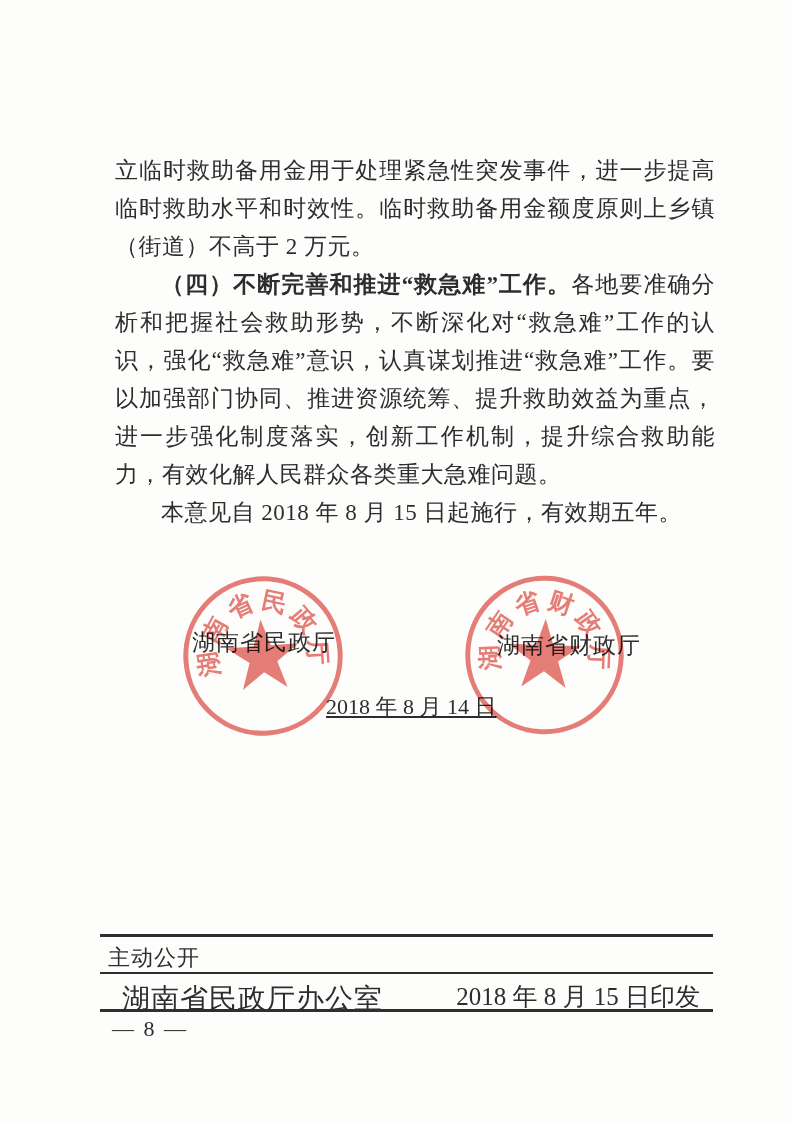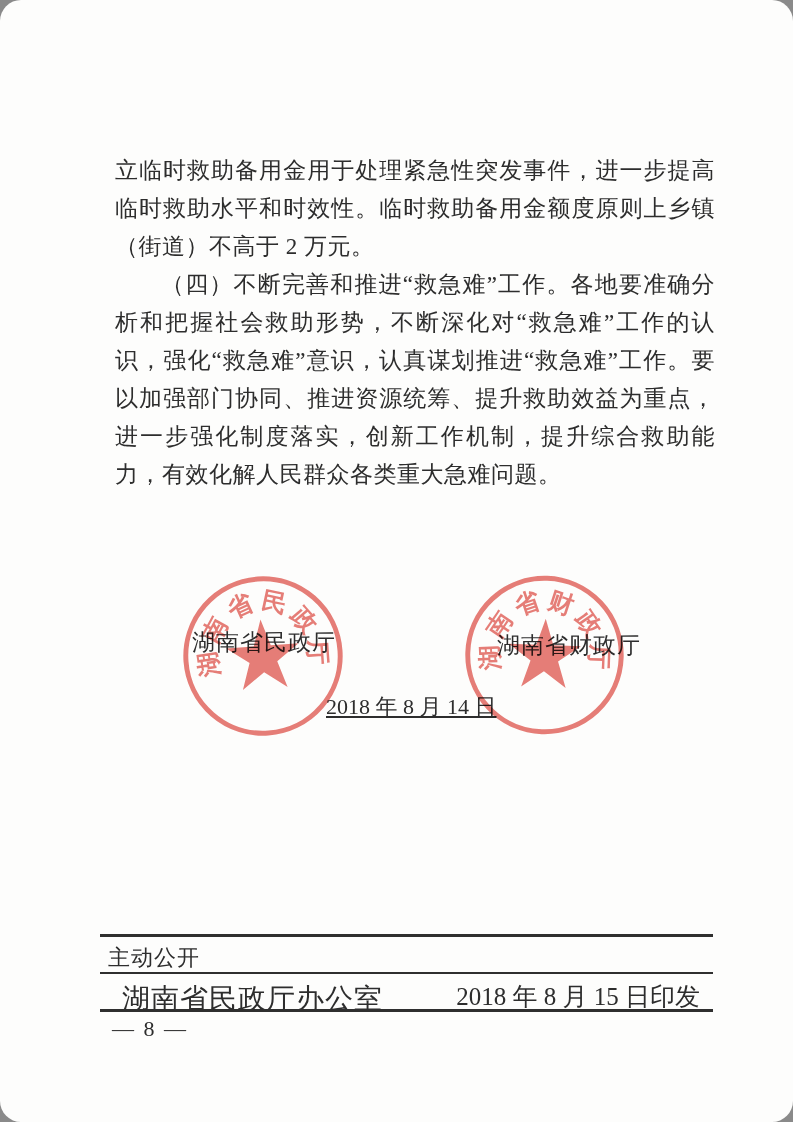--- a/index.html
+++ b/index.html
@@ -6,37 +6,36 @@
   html, body { background: #8a8a8a; }
   .page {
     position: relative;
     width: 793px;
     height: 1122px;
     margin: 0 auto;
     background: #fdfdfc;
     overflow: hidden;
     font-family: "Liberation Serif", "DejaVu Serif", serif;
     color: #2d2d2d;
-    border-radius: 21px;
   }
 
   
   .body-text {
     position: absolute;
     left: 115px;
     top: 152px;
     width: 600px;
     font-size: 23px;
     line-height: 38px;
     text-align: justify;
     letter-spacing: 0.5px;
   }
   .para { margin: 0; }
   .para.indent { text-indent: 2em; }
-  .para .lead-bold { font-weight: normal; }
+  .para .lead-bold { font-weight: bold; }
 
   
   .sig {
     position: absolute;
     font-size: 23px;
     letter-spacing: 1px;
     white-space: nowrap;
     z-index: 2;
   }
   .sig-org1 { left: 192px; top: 627px; }
@@ -112,20 +111,21 @@
 </head>
 <body>
 
 <div class="page">
 
   <main class="body-text">
     <p class="para">立临时救助备用金用于处理紧急性突发事件，进一步提高临时救助水平和时效性。临时救助备用金额度原则上乡镇（街道）不高于 2 万元。</p>
     <p class="para indent">
       <span class="lead-bold">（四）不断完善和推进“救急难”工作。</span><span>各地要准确分析和把握社会救助形势，不断深化对“救急难”工作的认识，强化“救急难”意识，认真谋划推进“救急难”工作。要以加强部门协同、推进资源统筹、提升救助效益为重点，进一步强化制度落实，创新工作机制，提升综合救助能力，有效化解人民群众各类重大急难问题。</span>
     </p>
+    <p class="para indent">本意见自 2018 年 8 月 15 日起施行，有效期五年。</p>
   </main>
 
   <div class="sig sig-org1">湖南省民政厅</div>
   <div class="sig sig-org2">湖南省财政厅</div>
   <div class="sig-date">2018 年 8 月 14 日</div>
 
   <svg class="seal seal-1" viewBox="0 0 200 200">
     <circle class="seal-ring" cx="100" cy="100" r="93"></circle>
     <path id="sealArc1" d="M 48.1,121 A 56,56 0 1 1 151.9,121" fill="none"></path>
     <text class="seal-text-arc">

